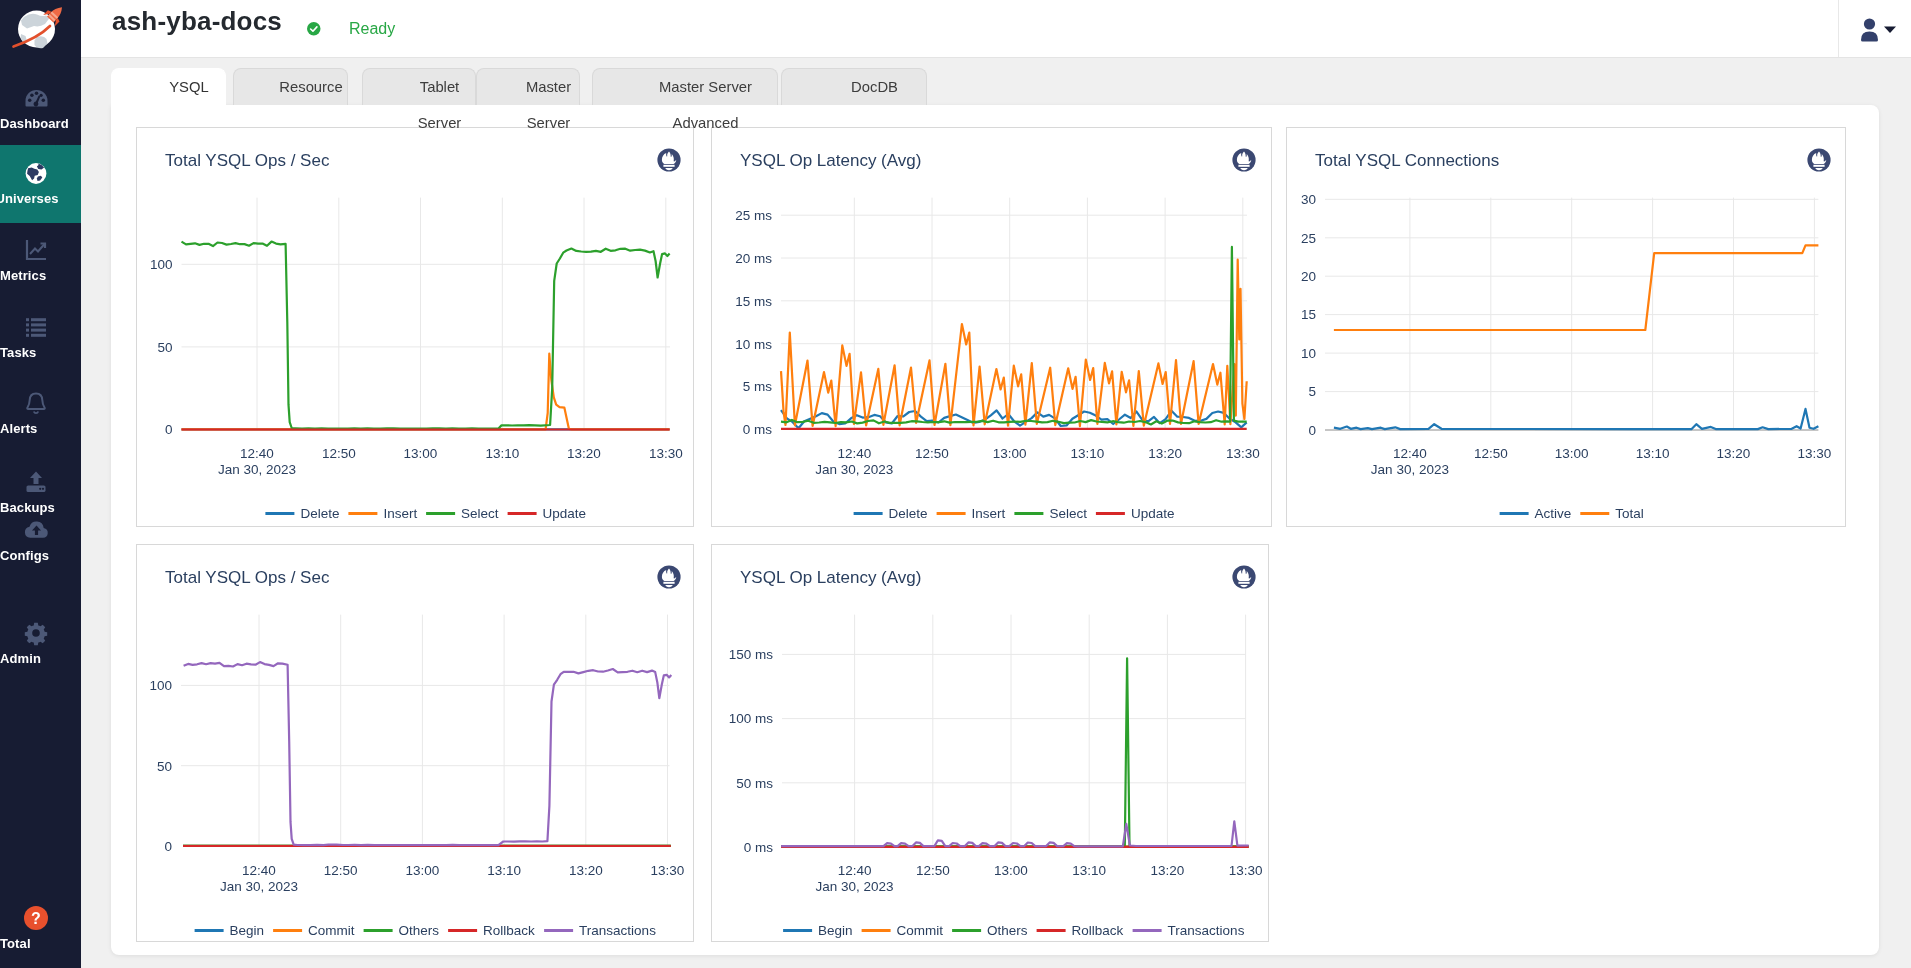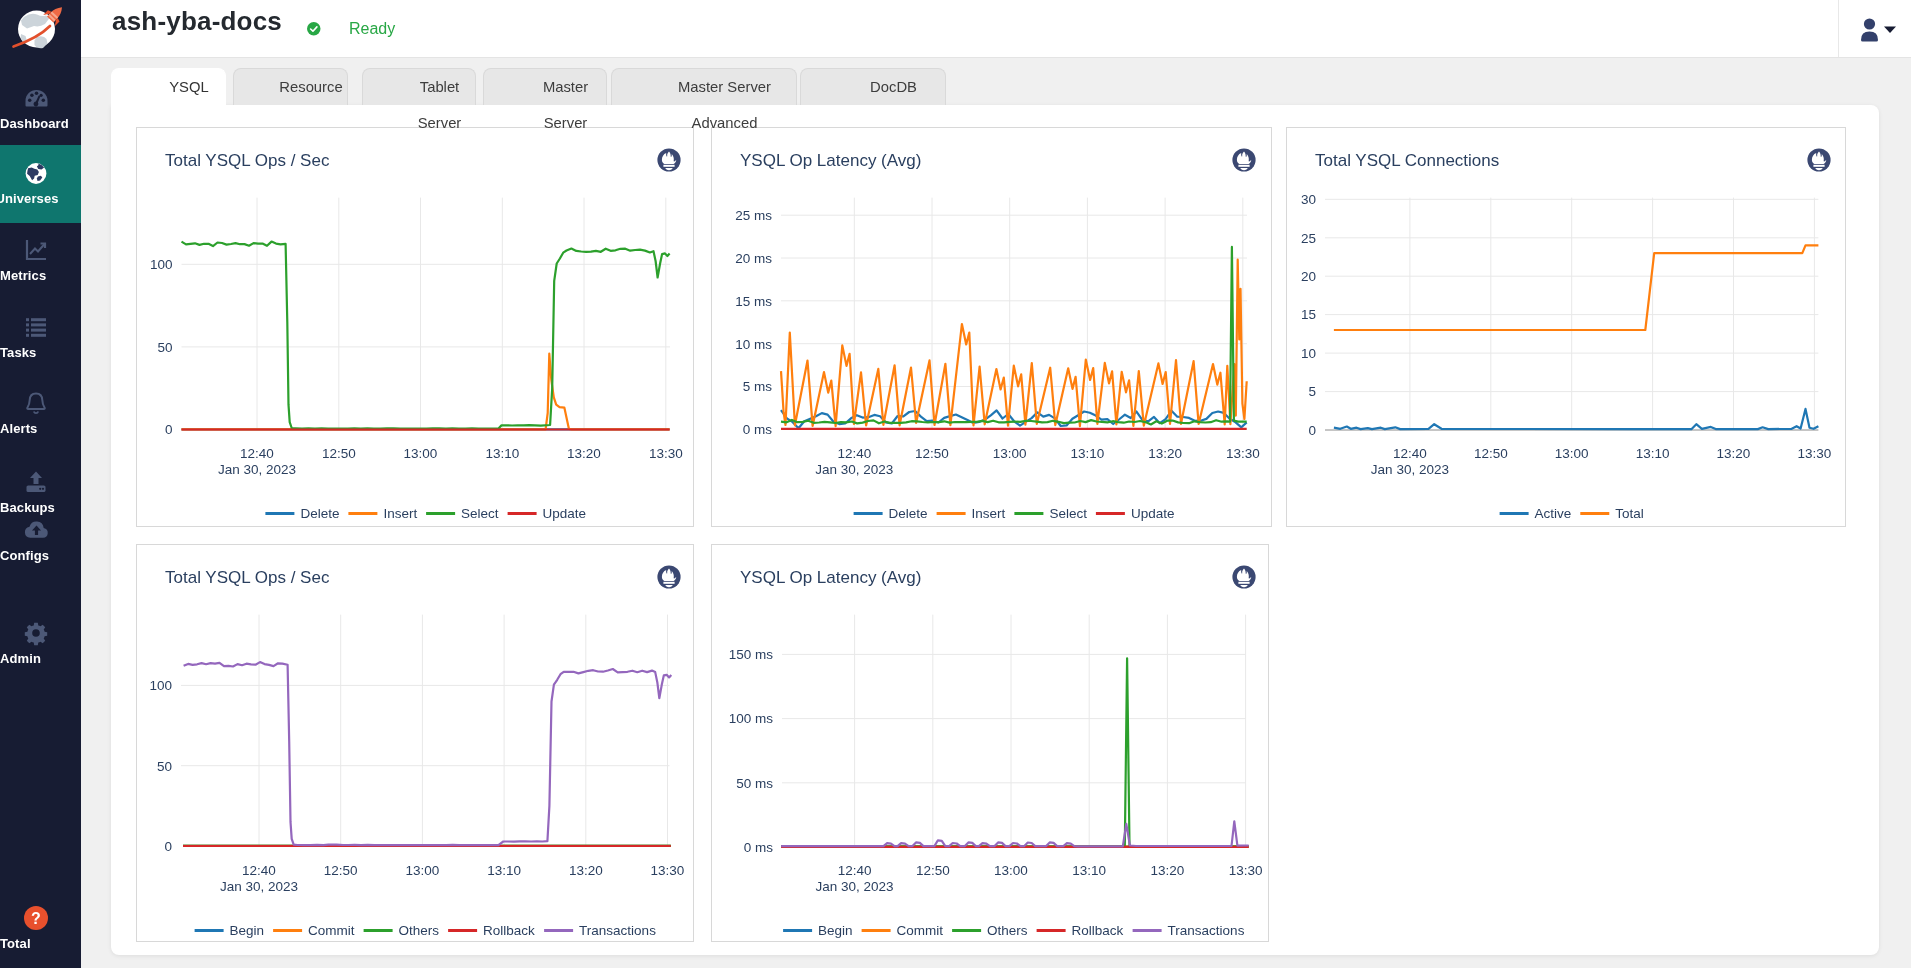--- a/index.html
+++ b/index.html
@@ -201,22 +201,22 @@
 <path d="M324.6 385.5h29" stroke="#d62728" stroke-width="3" fill="none"></path>
 <text x="359.6" y="390.3" font-size="13.5" fill="#2a3f5f">Rollback</text>
 <path d="M420.6 385.5h29" stroke="#9467bd" stroke-width="3" fill="none"></path>
 <text x="455.6" y="390.3" font-size="13.5" fill="#2a3f5f">Transactions</text>
 </svg>
     </div>
 </div>
 <div class="tabs">
 <div class="tab active" style="width:115px;margin-right:7px">YSQL</div>
 <div class="tab" style="width:115px;margin-right:14px">Resource</div>
-<div class="tab" style="width:114px;margin-right:7px">Tablet Server</div>
-<div class="tab" style="width:124px;margin-right:4px">Master Server</div>
+<div class="tab" style="width:114px;">Tablet Server</div>
+<div class="tab" style="width:104px;margin-right:12px">Master Server</div>
 <div class="tab" style="width:186px;margin-right:3px">Master Server Advanced</div>
 <div class="tab" style="width:146px;margin-right:0px">DocDB</div>
 </div>
 <div class="header">
 <div class="title">ash-yba-docs</div>
 <svg style="position:absolute;left:226px;top:22px" width="13.5" height="13.5" viewBox="0 0 15 15">
       <circle cx="7.5" cy="7.5" r="7.5" fill="#28a745"></circle>
       <path d="M4 7.8 L6.6 10.2 L11 5.4" stroke="#fff" stroke-width="1.8" fill="none" stroke-linecap="round" stroke-linejoin="round"></path>
     </svg>
 <div class="ready">Ready</div>

